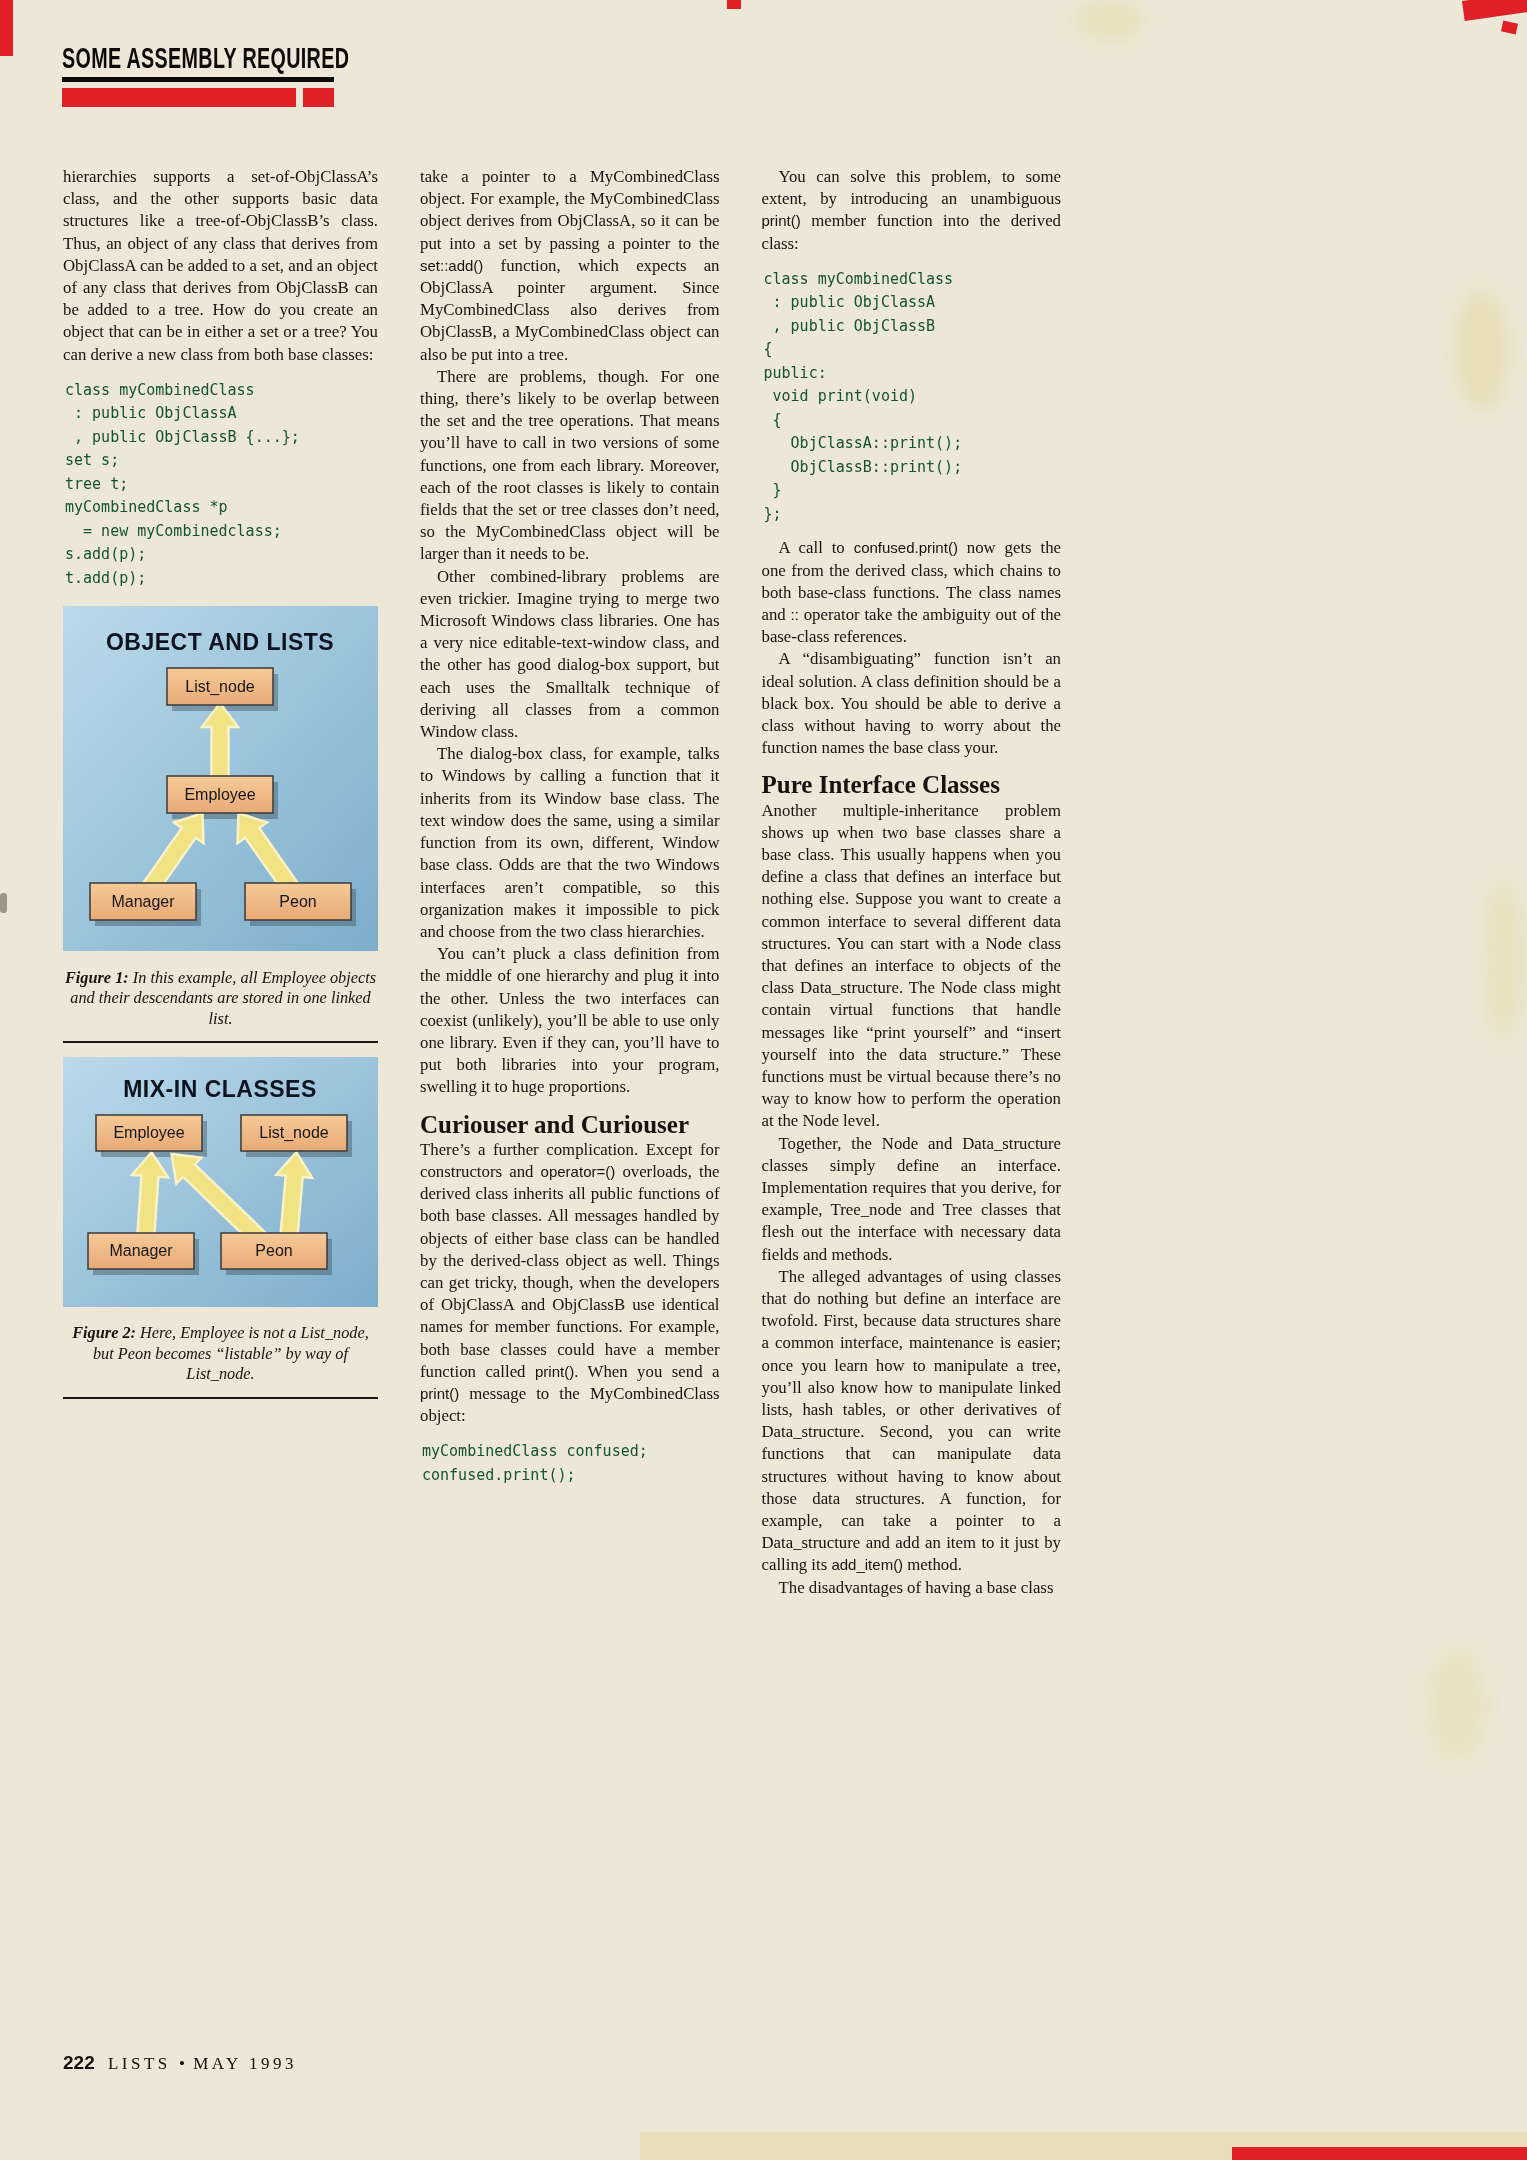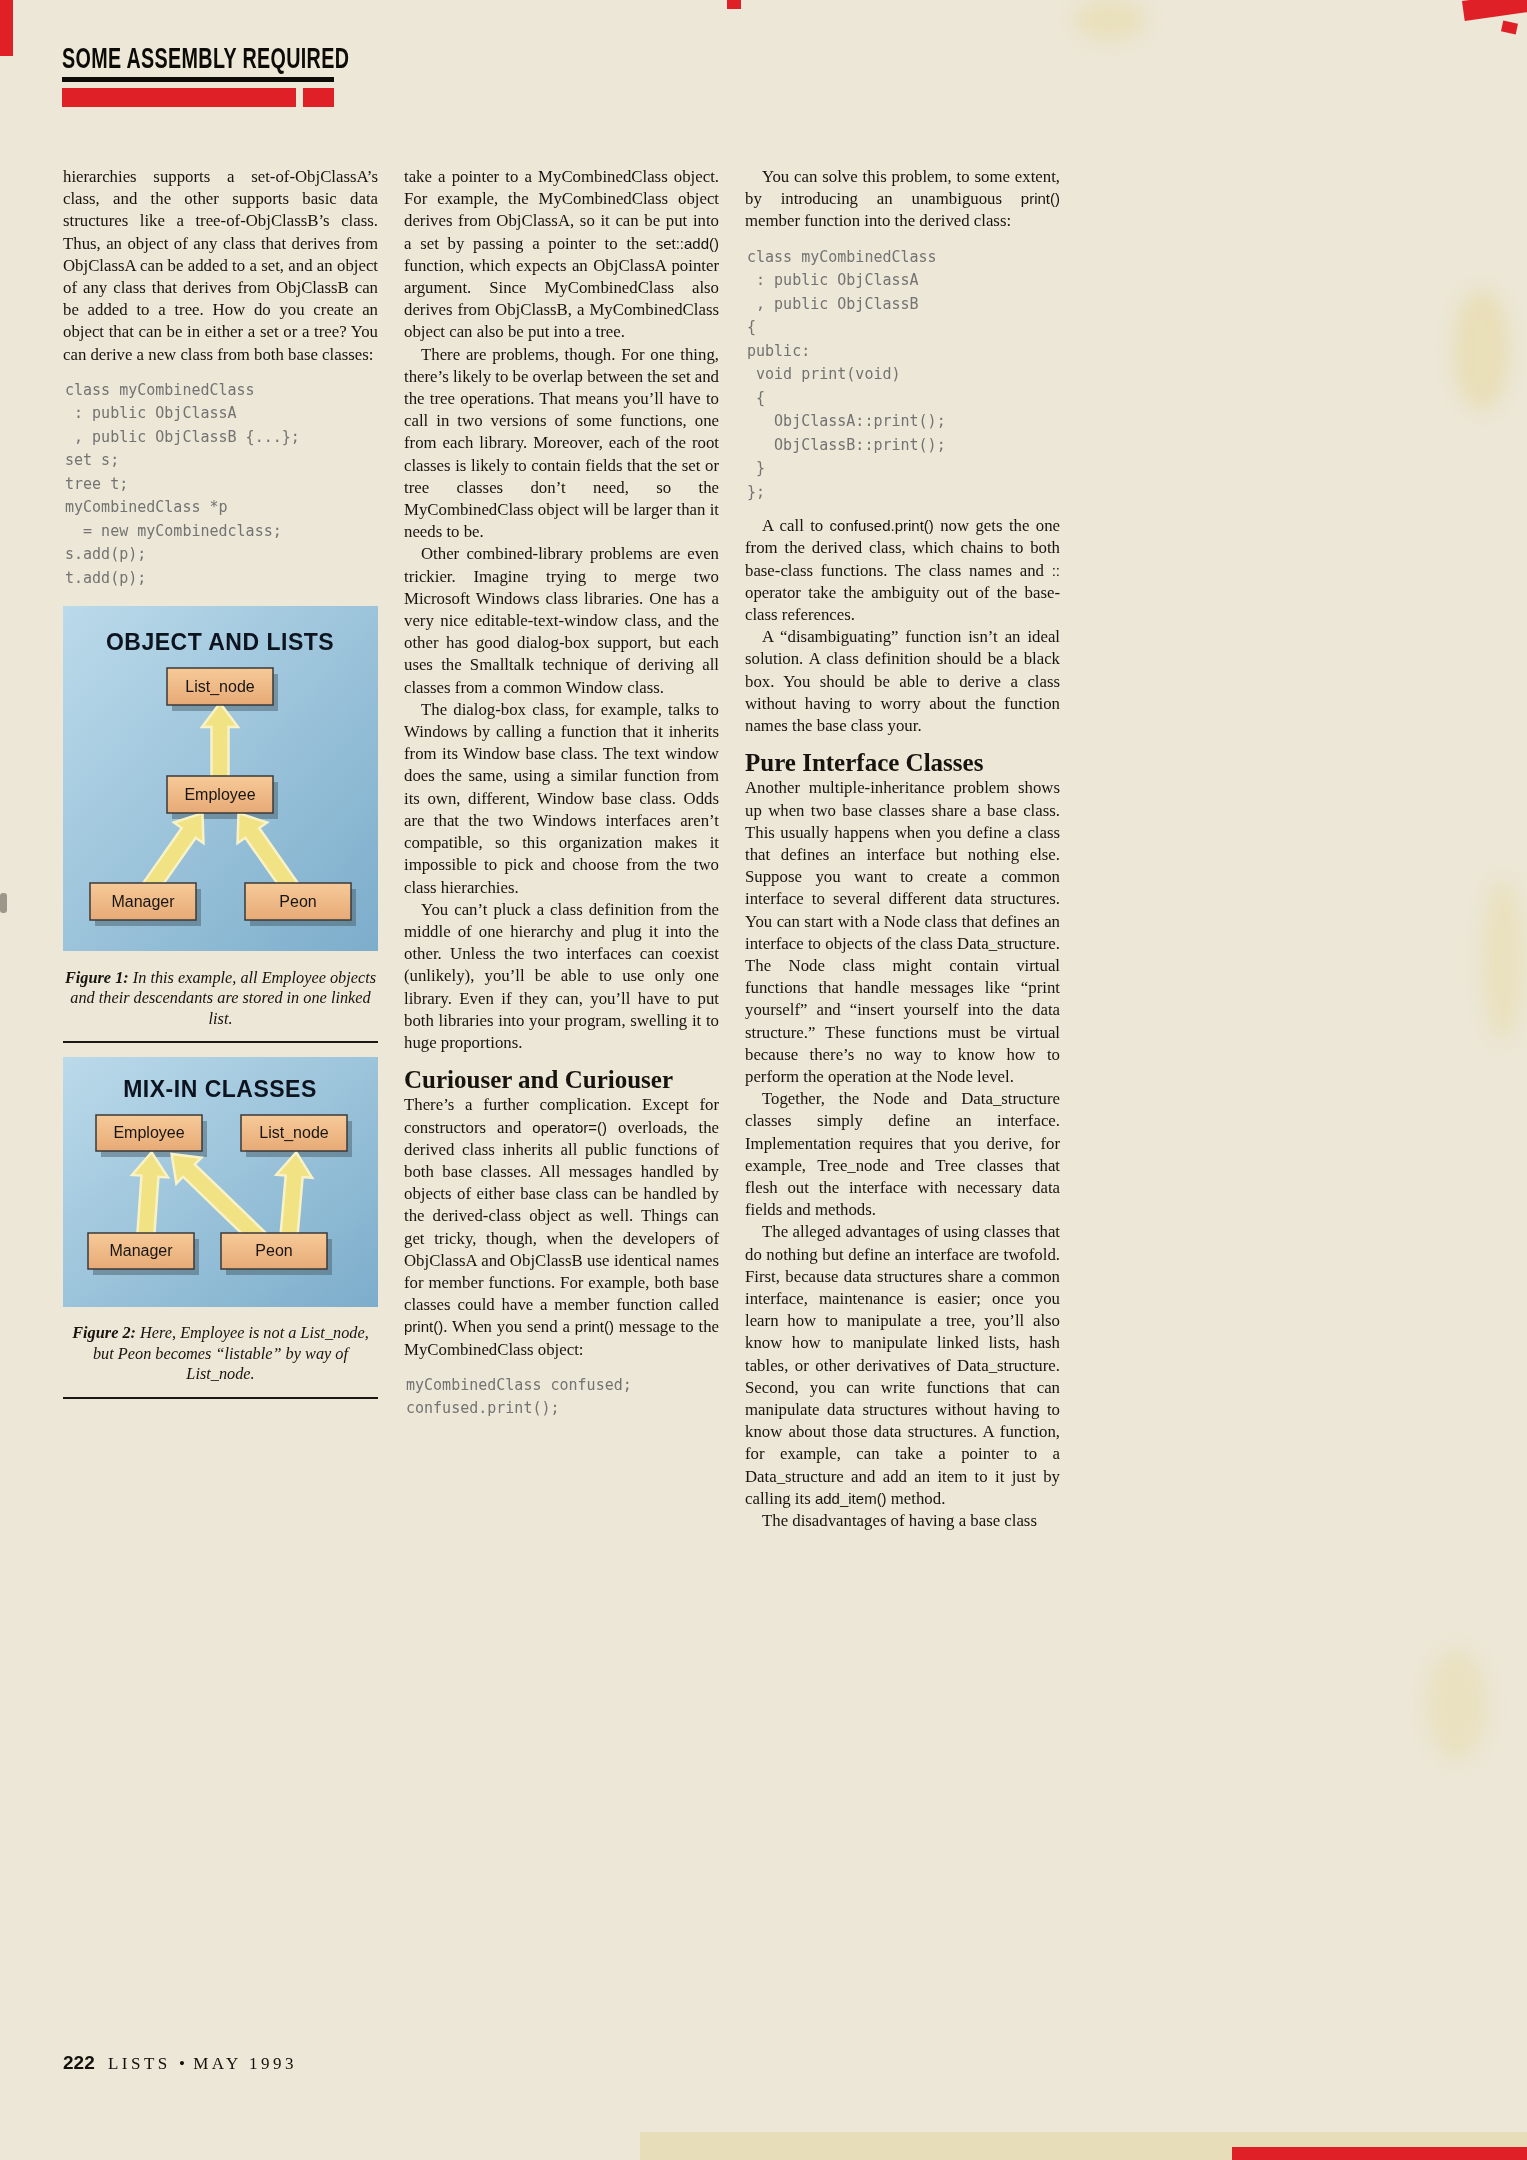--- a/index.html
+++ b/index.html
@@ -26,30 +26,30 @@
     height:19px; margin-top:6px;
     background:linear-gradient(90deg,
       #df2026 0px, #df2026 234px,
       #ece7d6 234px, #ece7d6 241px,
       #df2026 241px, #df2026 272px);
   }
 
   
   .columns {
     position:absolute; left:63px; top:166px; width:998px;
-    display:flex; gap:26px;
+    display:flex; gap:42px;
   }
   .col { width:315px; font-size:16.8px; line-height:22.2px; text-align:justify; }
   p.para { margin:0; }
   p.ind { text-indent:17px; }
   pre.code {
     font-family:"DejaVu Sans Mono", monospace;
     font-size:15px; line-height:23.5px;
     margin:13px 0 11px 2px; white-space:pre; text-align:left;
-    color:#737373;
+    color:#14532d;
   }
   .ic { font-family:Liberation Sans, sans-serif; font-size:15px; }
   h3.subhead {
     font-family:"Liberation Serif", serif;
     font-size:25px; font-weight:700; margin:15px 0 3px 0; text-align:left;
   }
   figure { margin:16px 0 0 0; }
   .caption {
     font-style:italic; font-size:16.3px; line-height:20.5px;
     margin-top:10px; text-align:center;

